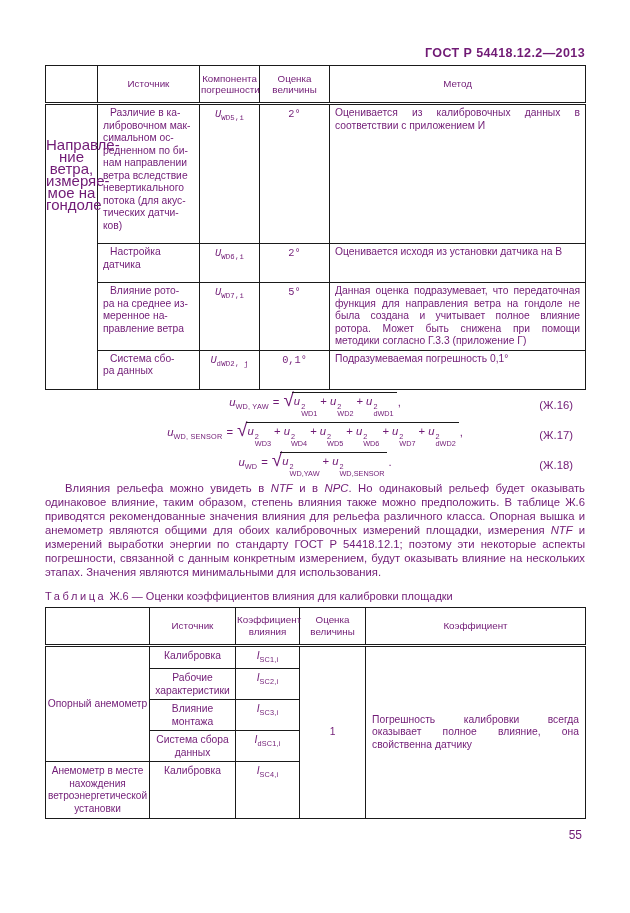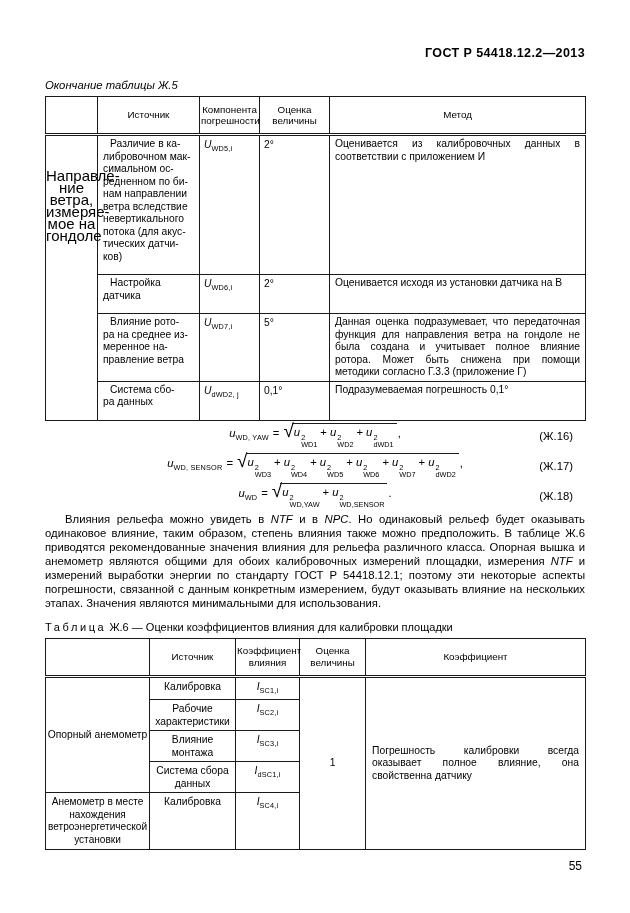--- a/index.html
+++ b/index.html
@@ -1,33 +1,33 @@
 <!DOCTYPE html>
 <html lang="ru"><head>
 <meta charset="utf-8">
 <style>
   html,body{margin:0;padding:0;background:#e8e8e8;}
   .page{
     width:630px;height:913px;background:#ffffff;position:relative;
-    font-family:"Liberation Sans","DejaVu Sans",sans-serif;color:#000000;
+    font-family:"Liberation Sans","DejaVu Sans",sans-serif;color:#701a75;
     overflow:hidden;margin:0 auto;
   }
   .content{position:absolute;left:45px;top:0;width:540px;}
   .doc-header{margin-top:46px;text-align:right;font-weight:bold;font-size:12.5px;letter-spacing:.4px;}
   .t-caption{margin-top:19px;font-style:italic;font-size:11.3px;}
   table{border-collapse:collapse;table-layout:fixed;width:540px;margin-top:5px;}
   table,td{border:1px solid #1a1a1a;}
   table{border-width:1.5px;}
   td{padding:2px 4px;vertical-align:top;font-size:10.3px;line-height:12.5px;}
   tr.thead td{border-bottom:3px double #1a1a1a;text-align:center;vertical-align:middle;
     font-size:9.8px;line-height:11.5px;height:32px;padding:2px 1px;}
   .prelines{white-space:pre-line;}
   .rowlabel{text-align:center;font-size:15px;line-height:12px;padding:34px 0 2px 0;}
   .src{text-align:left;text-indent:7px;padding:2px 4px 11px 5px;}
-  .comp,.est{padding-top:3px;}
+  .comp,.est{text-align:center;padding-top:3px;font-family:Liberation Mono, monospace;}
   .method{text-align:justify;padding:2px 5px;}
   .mi{font-style:italic;}
   sub{font-size:7.3px;letter-spacing:.2px;}
   
   .intro{margin-top:13px;font-size:11.3px;text-indent:28px;}
   .fr{position:relative;height:30px;display:flex;align-items:center;justify-content:center;font-size:11.3px;}
   .fnum{position:absolute;right:12px;top:50%;transform:translateY(-50%);font-size:11.3px;}
   .eq{margin:0 4px;}
   .sq{display:inline-flex;align-items:flex-start;}
   .rad{font-size:19px;line-height:15px;margin-right:-2px;}
@@ -54,21 +54,20 @@
   .pagenum{margin-top:9px;text-align:right;font-size:12px;padding-right:3px;}
 </style>
 </head>
 <body>
 
 <div class="page">
   <div class="content">
 
     <div class="doc-header">ГОСТ Р 54418.12.2—2013</div>
 
-    <div class="t-caption">Окончание таблицы Ж.5</div>
 
     <table class="t1">
       <colgroup>
         <col style="width:52px">
           <col style="width:102px">
           <col style="width:60px">
           <col style="width:70px">
           <col style="width:256px">
       </colgroup>
       <tbody>

